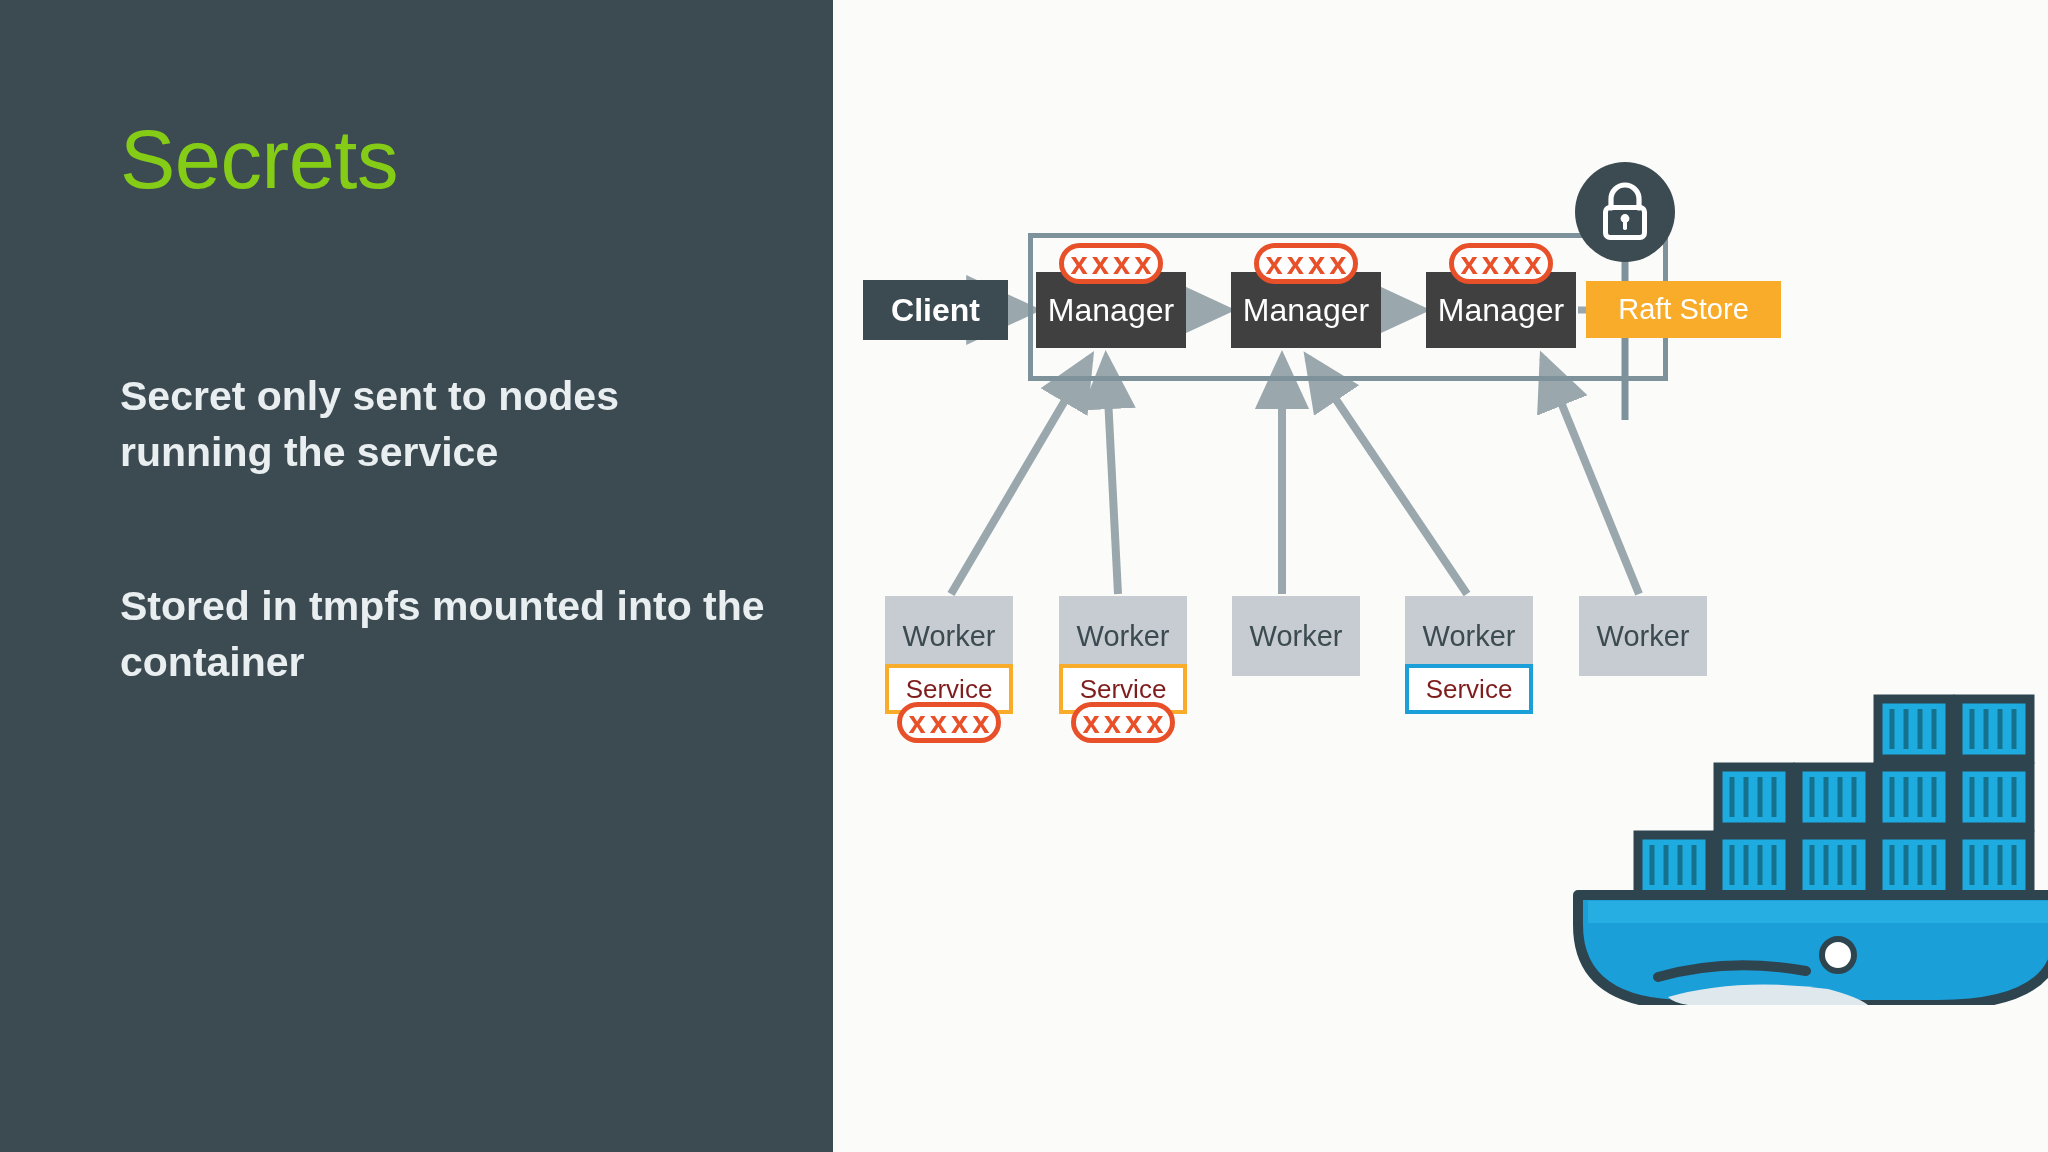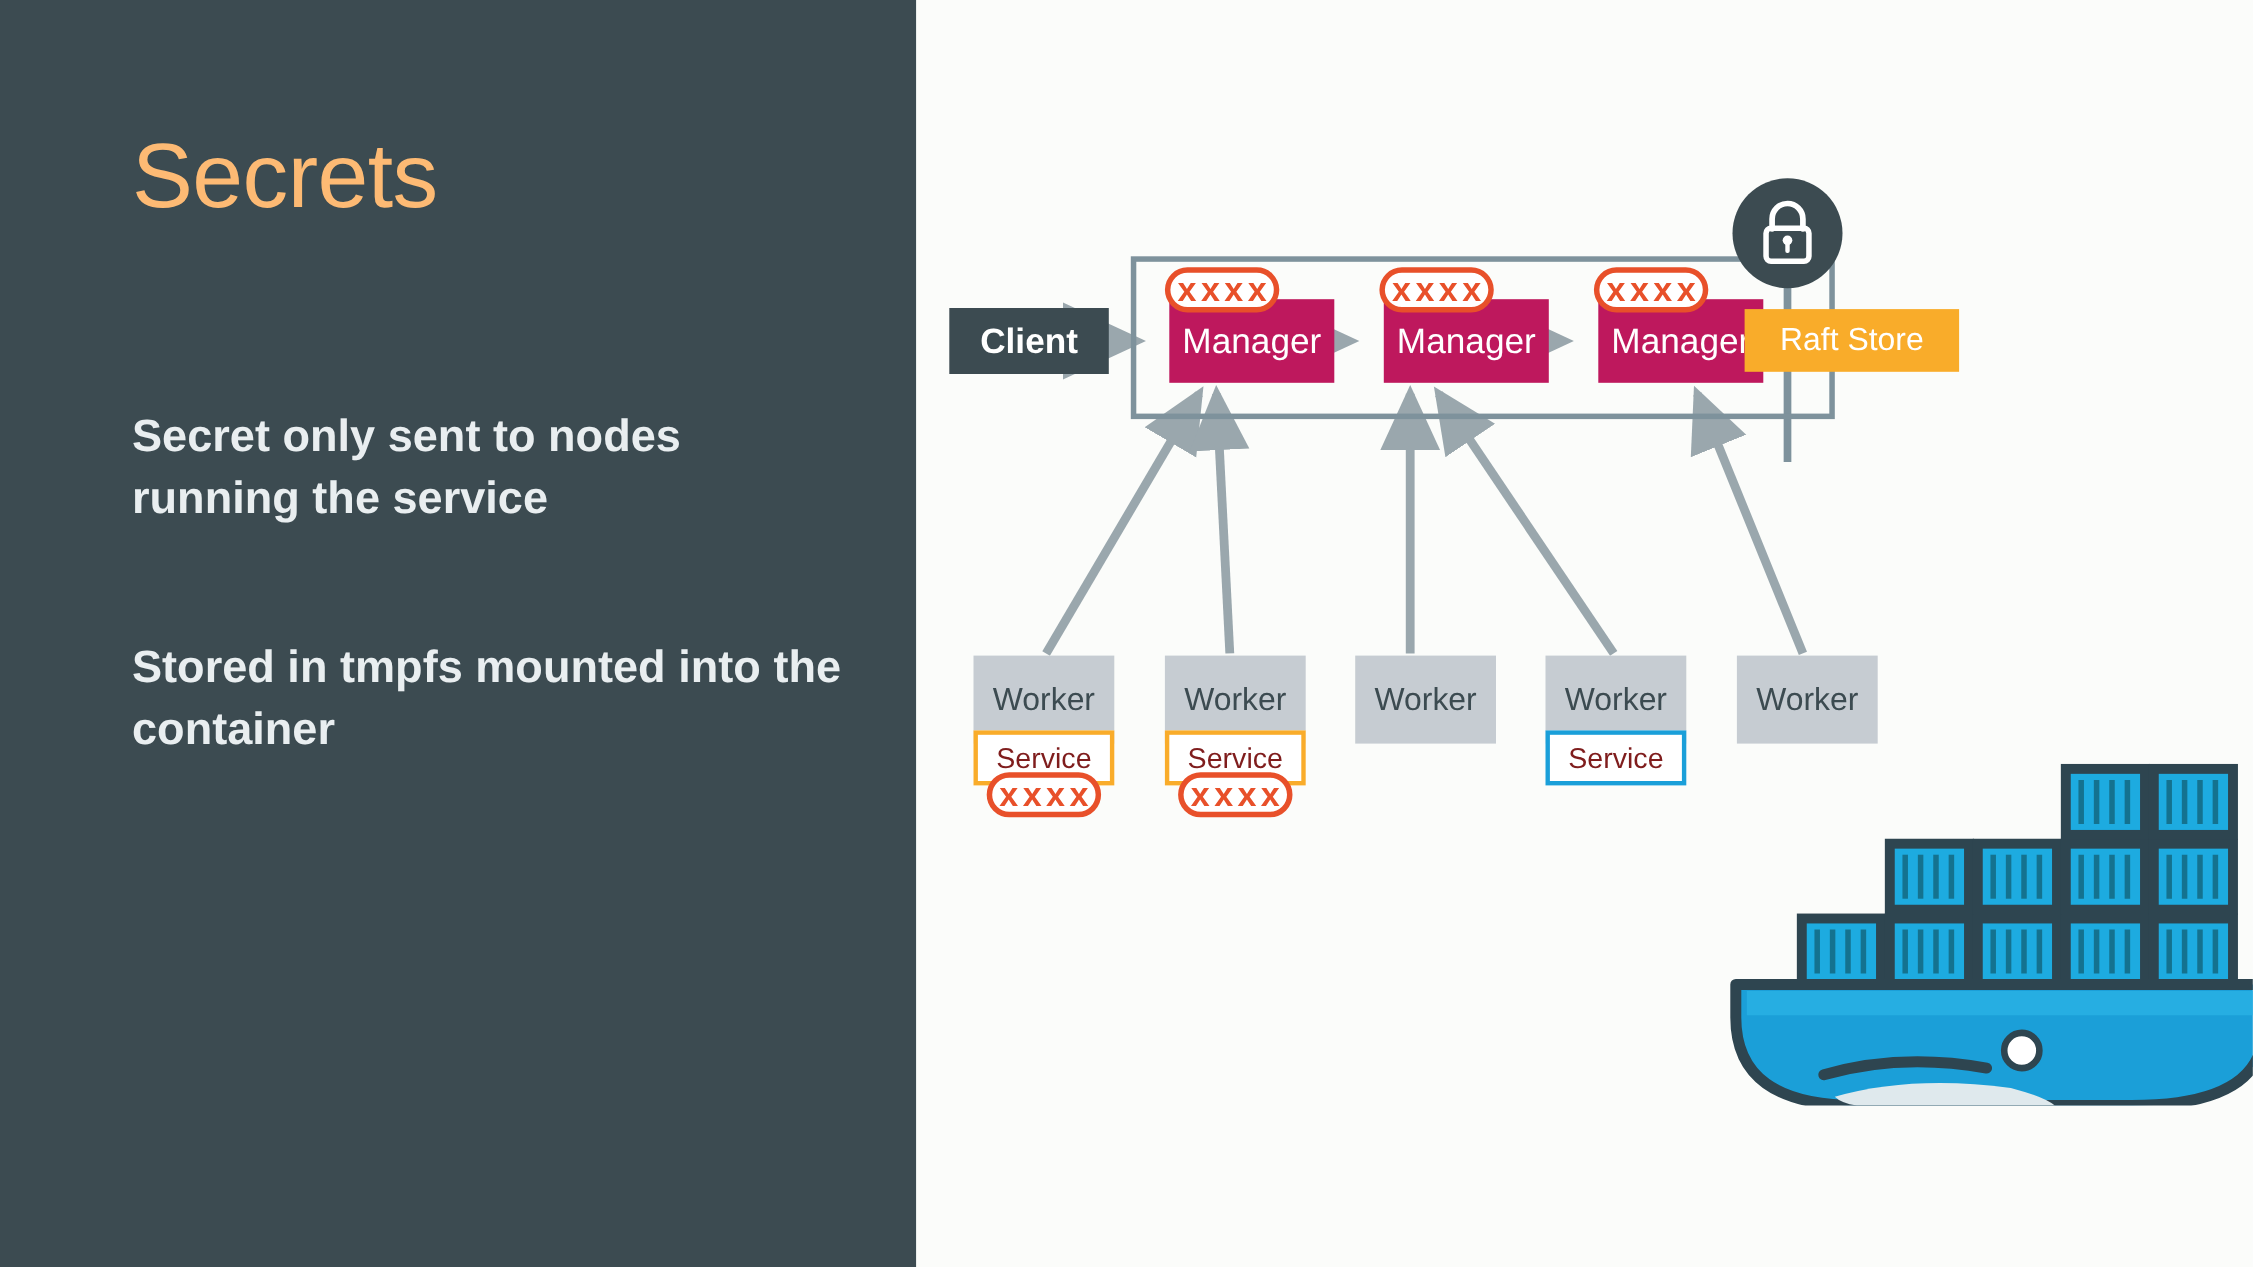--- a/index.html
+++ b/index.html
@@ -15,21 +15,21 @@
 
   
   .left-panel{
     width:833px;height:1152px;
     background:#3c4b51;
     position:relative;
     flex:0 0 833px;
   }
   .slide-title{
     position:absolute;left:120px;top:118px;
-    color:#fdba74;
+    color:#84cc16;
     font-size:83px;
     font-weight:400;
     letter-spacing:-0.5px;
     line-height:1;
     white-space:nowrap;
   }
   .bullet{
     position:absolute;left:120px;
     color:#e9eef0;
     font-size:41px;
@@ -53,23 +53,23 @@
 
   
   .node{position:absolute;box-sizing:border-box;display:flex;align-items:center;justify-content:center;}
 
   .client-box{
     background:#3c4b51;color:#ffffff;
     font-size:32px;font-weight:700;
     left:30px;top:280px;width:145px;height:60px;
   }
   .manager-box{
-    background:#be185d;color:#ffffff;
+    background:#404040;color:#ffffff;
     font-size:32px;font-weight:300;
-    width:150px;height:76px;margin-left:27px;
+    width:150px;height:76px;
   }
   .manager-1{left:203px;top:272px;}
   .manager-2{left:398px;top:272px;}
   .manager-3{left:593px;top:272px;}
 
   .raft-box{
     background:#f9ac2a;color:#ffffff;
     font-size:29px;font-weight:300;
     left:729px;top:281px;width:195px;height:57px;margin-left:24px;
   }

